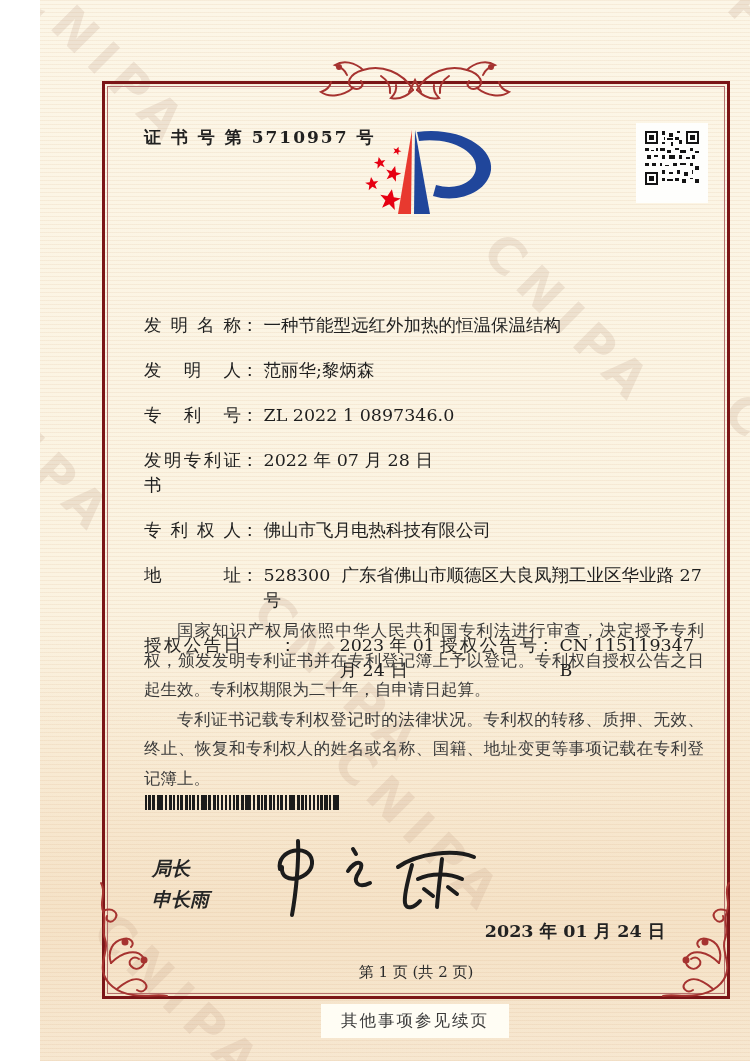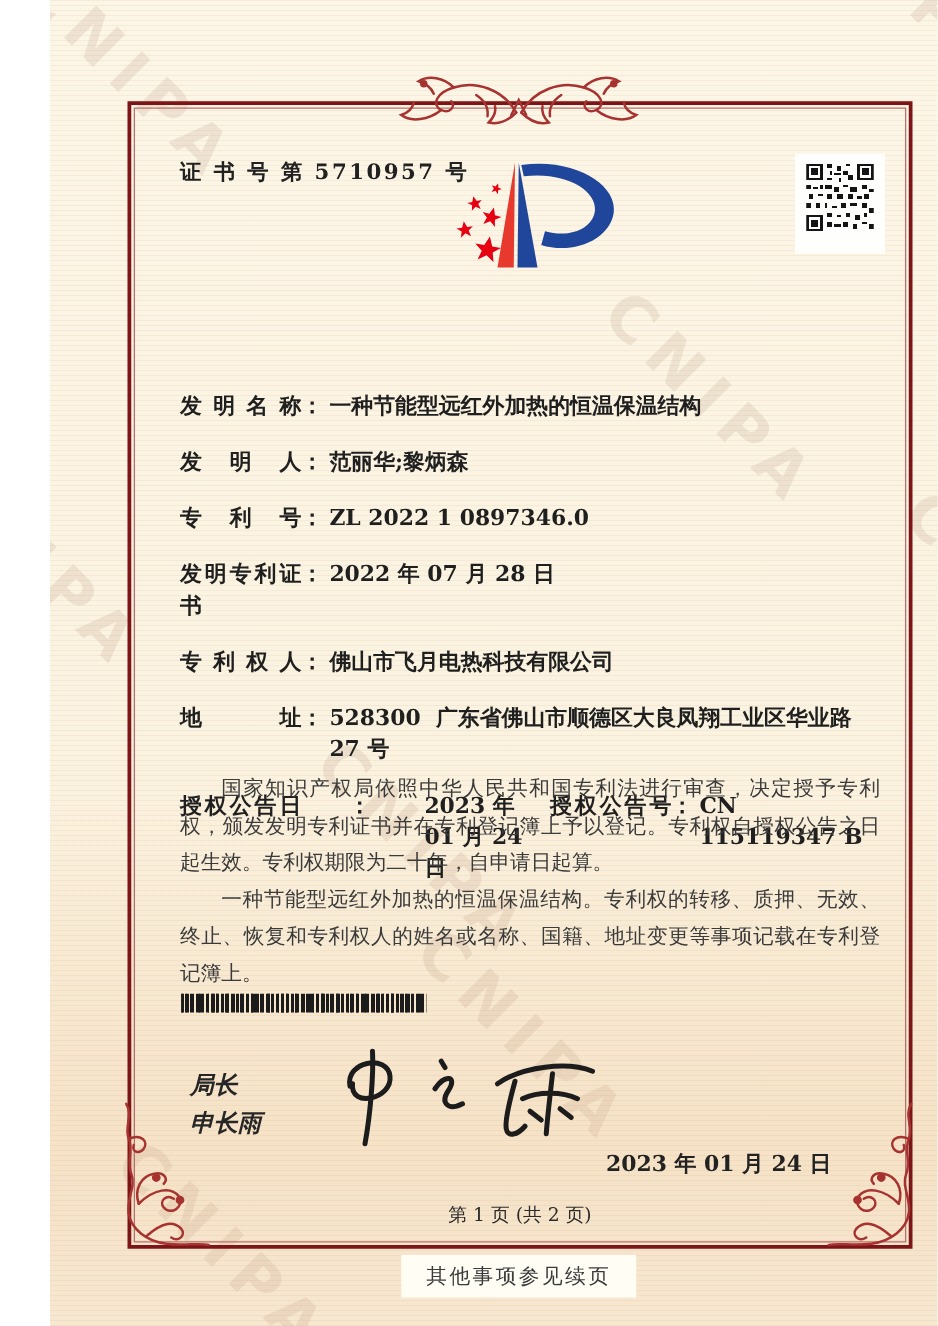--- a/index.html
+++ b/index.html
@@ -24,21 +24,21 @@
   
   .certno{position:absolute;left:104px;top:126px;font-size:17px;font-weight:600;
       letter-spacing:2px;color:#212121;}
   .qrbox{position:absolute;left:596px;top:123px;width:72px;height:80px;background:#fefefc;
       display:flex;align-items:flex-start;justify-content:center;padding-top:8px;box-sizing:border-box;}
   .logo{position:absolute;left:288px;top:124px;}
   .title{position:absolute;left:0;top:221px;width:750px;text-align:center;
       font-size:38px;font-weight:bold;color:#131313;letter-spacing:0.52em;text-indent:0.52em;}
   .fields{position:absolute;left:104px;top:313px;width:560px;}
   .field-row{display:flex;align-items:baseline;margin-bottom:20px;font-size:17.5px;
-      font-weight:700;color:#1f1f1f;line-height:25px;}
+      font-weight:400;color:#1f1f1f;line-height:25px;}
   .flabel{display:inline-block;width:97px;text-align:justify;text-align-last:justify;flex:none;}
   .colon{flex:none;margin-right:5px;}
   .fvalue{white-space:pre-wrap;}
   .fgroup{display:flex;align-items:baseline;}
   .fgroup.first{width:296px;flex:none;gap:38px;}
   .paras{position:absolute;left:104px;top:616px;width:560px;font-size:16.5px;
       line-height:29.5px;color:#3a3a3a;text-align:justify;}
   .paras p{margin:0;text-indent:2em;}
   .barcode{position:absolute;left:105px;top:795px;width:196px;height:15px;
       background:
@@ -236,21 +236,21 @@
       <span class="fgroup">
         <span class="flabel">授权公告号</span>
           <span class="colon">：</span>
           <span class="fvalue">CN 115119347 B</span>
       </span>
     </div>
   </div>
 
   <div class="paras">
     <p>国家知识产权局依照中华人民共和国专利法进行审查，决定授予专利权，颁发发明专利证书并在专利登记簿上予以登记。专利权自授权公告之日起生效。专利权期限为二十年，自申请日起算。</p>
-    <p>一种节能型远红外加热的恒温保温结构。专利权的转移、质押、无效、终止、恢复和专利权人的姓名或名称、国籍、地址变更等事项记载在专利登记簿上。</p>
+    <p>专利证书记载专利权登记时的法律状况。专利权的转移、质押、无效、终止、恢复和专利权人的姓名或名称、国籍、地址变更等事项记载在专利登记簿上。</p>
   </div>
 
   <div class="barcode"></div>
 
   <div class="director">
     <div>局长</div>
     <div>申长雨</div>
   </div>
 
   <svg class="sig" width="240" height="88" viewBox="0 0 240 88" aria-label="申长雨">

